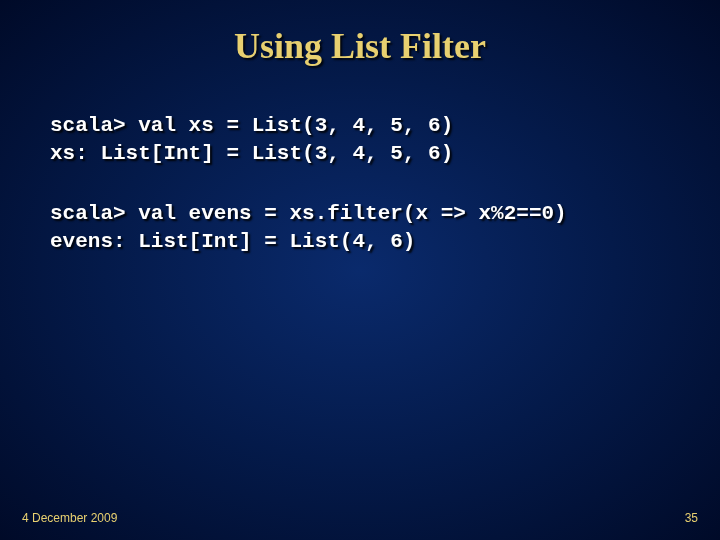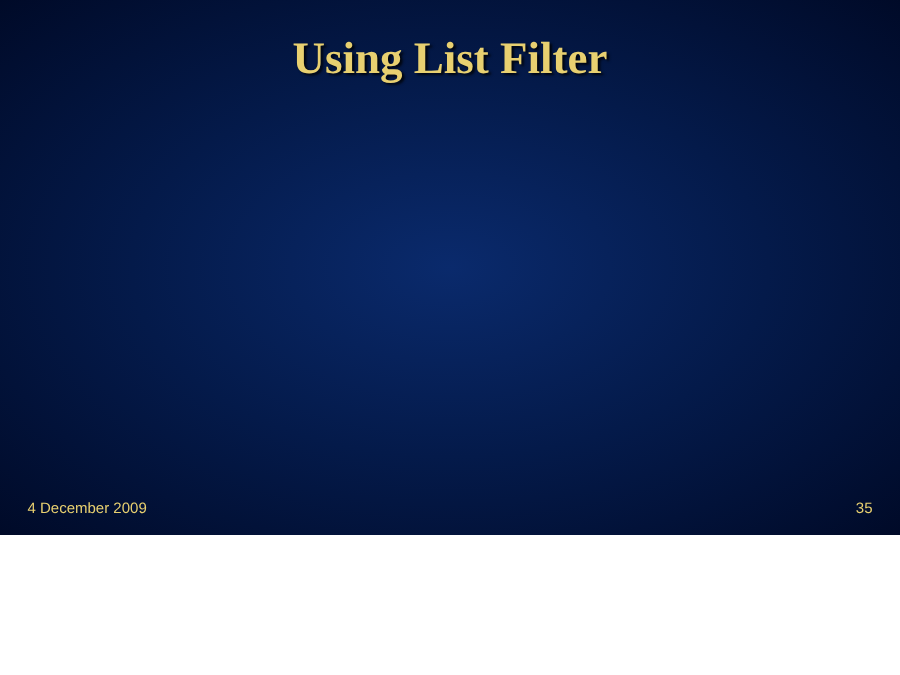--- a/index.html
+++ b/index.html
@@ -4,21 +4,21 @@
 <style>
   html, body {
     margin: 0;
     padding: 0;
     width: 720px;
     height: 540px;
     overflow: hidden;
   }
   .slide {
     width: 720px;
-    height: 428px;
+    height: 540px;
     background: radial-gradient(ellipse at center, #0a2a6c 0%, #041a4a 50%, #000a28 100%);
     position: relative;
     box-sizing: border-box;
     font-family: "Times New Roman", Times, serif;
   }
   .title {
     position: absolute;
     top: 25px;
     left: 0;
     right: 0;
@@ -58,17 +58,21 @@
     color: #e8d070;
     text-align: right;
   }
 </style>
 </head>
 <body>
 
 <div class="slide">
   <div class="title">Using List Filter</div>
 
+  <div class="codeblock block1"><span>scala&gt; val xs = List(3, 4, 5, 6)</span>
+<span>xs: List[Int] = List(3, 4, 5, 6)</span></div>
 
+  <div class="codeblock block2"><span>scala&gt; val evens = xs.filter(x =&gt; x%2==0)</span>
+<span>evens: List[Int] = List(4, 6)</span></div>
 
   <div class="footer-left">4 December 2009</div>
   <div class="footer-right">35</div>
 </div>
 
 </body></html>

